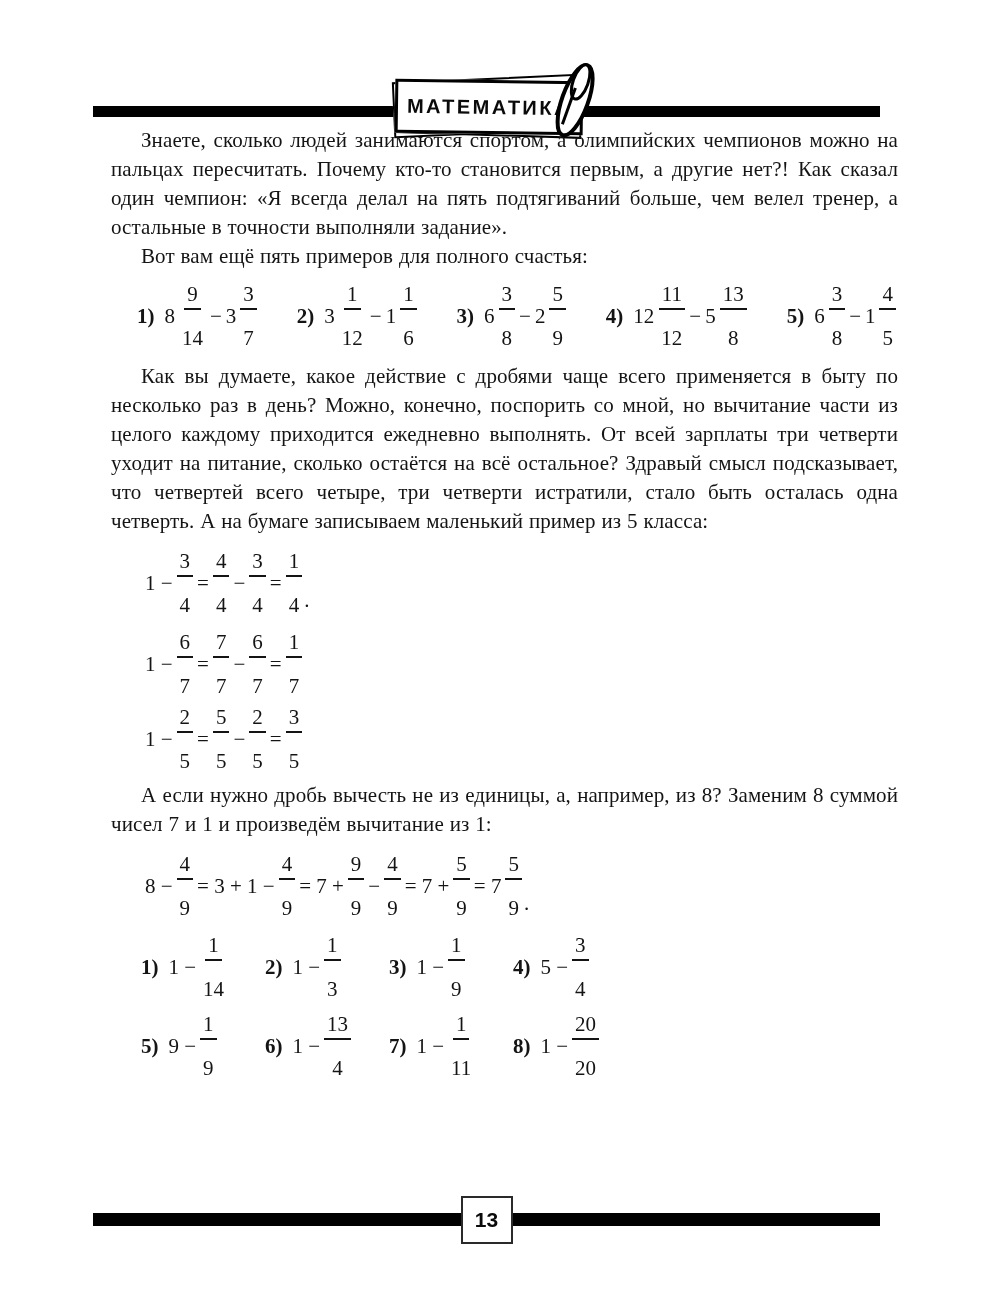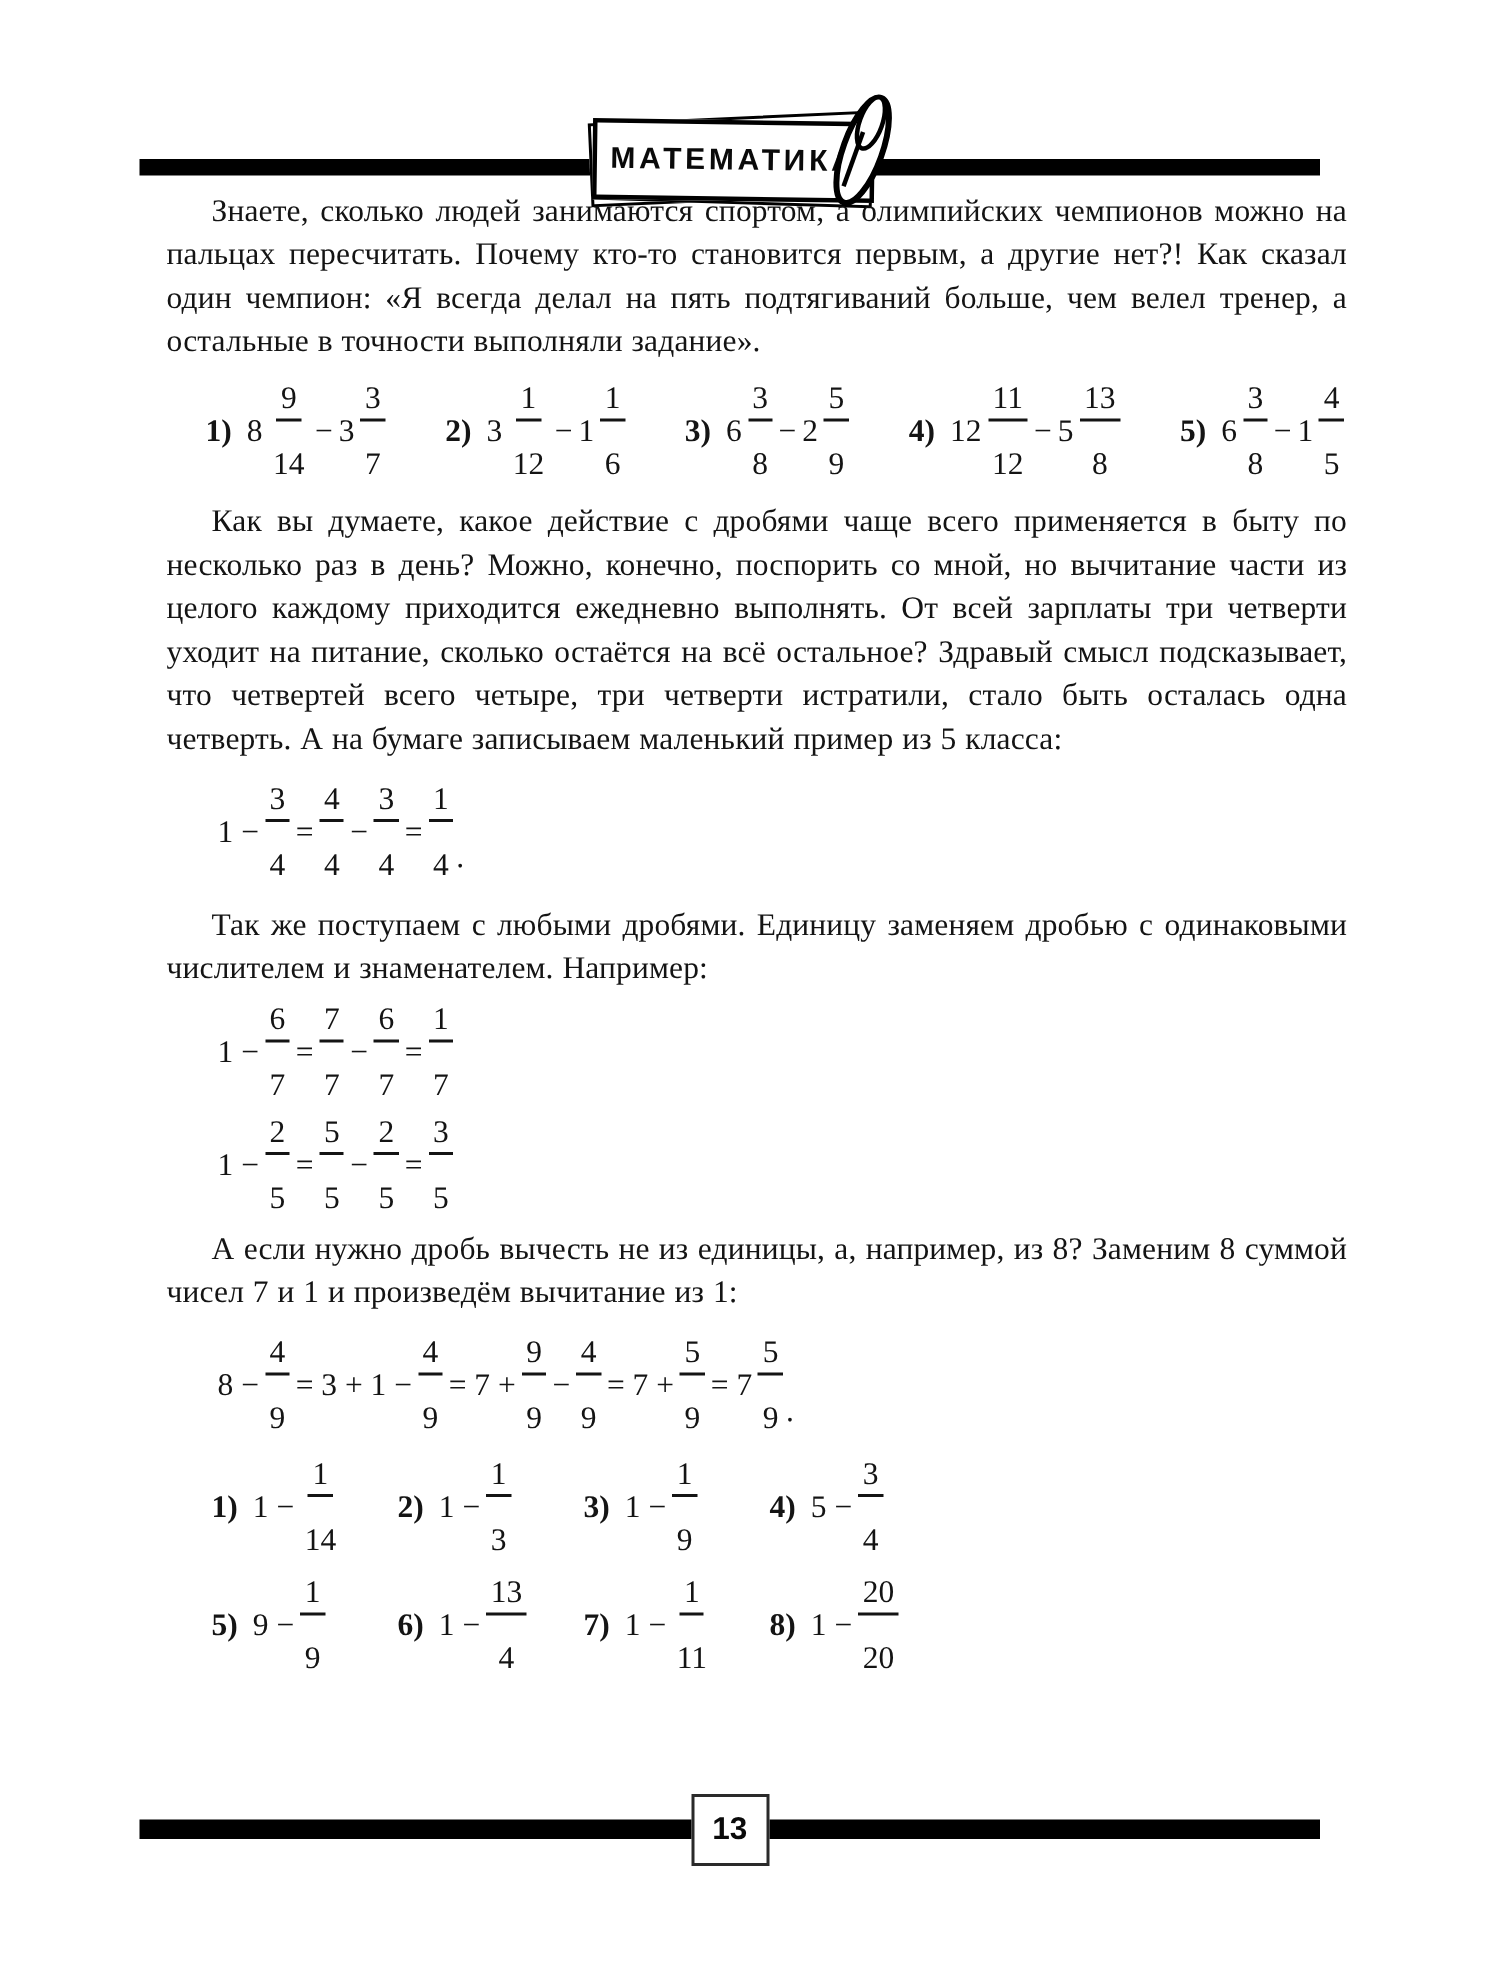--- a/index.html
+++ b/index.html
@@ -80,20 +80,21 @@
         <ellipse cx="21" cy="27" rx="7.5" ry="18" fill="#ffffff" stroke="#000000" stroke-width="3" transform="rotate(9 21 27)"></ellipse>
         <line x1="11" y1="72" x2="17" y2="34" stroke="#000000" stroke-width="3"></line>
       </svg>
     </div>
   </header>
 
   <main class="content">
 
     <p class="para">Знаете, сколько людей занимаются спортом, а олимпийских чемпионов можно на пальцах пересчитать. Почему кто-то становится первым, а другие нет?! Как сказал один чемпион: «Я всегда делал на пять подтягиваний больше, чем велел тренер, а остальные в точности выполняли задание».</p>
 
+    <p class="para">Вот вам ещё пять примеров для полного счастья:</p>
 
     <div class="ex-row spread">
         <div class="ex-item expr">
           <span class="ex-label">1)</span>
           <span class="mtext">8</span>
           <span class="frac">
             <span class="fnum">9</span>
             <span class="fden">14</span>
           </span>
           <span class="mtext">−</span>
@@ -180,21 +181,20 @@
           <span class="fden">4</span>
         </span>
         <span class="mtext">=</span>
         <span class="frac">
           <span class="fnum">1</span>
           <span class="fden">4</span>
         </span>
         <span class="mtext low">.</span>
       </div>
 
-    <p class="para">Так же поступаем с любыми дробями. Единицу заменяем дробью с одинаковыми числителем и знаменателем. Например:</p>
 
     <div class="formula tight expr">
         <span class="mtext">1 −</span>
         <span class="frac">
           <span class="fnum">6</span>
           <span class="fden">7</span>
         </span>
         <span class="mtext">=</span>
         <span class="frac">
           <span class="fnum">7</span>

